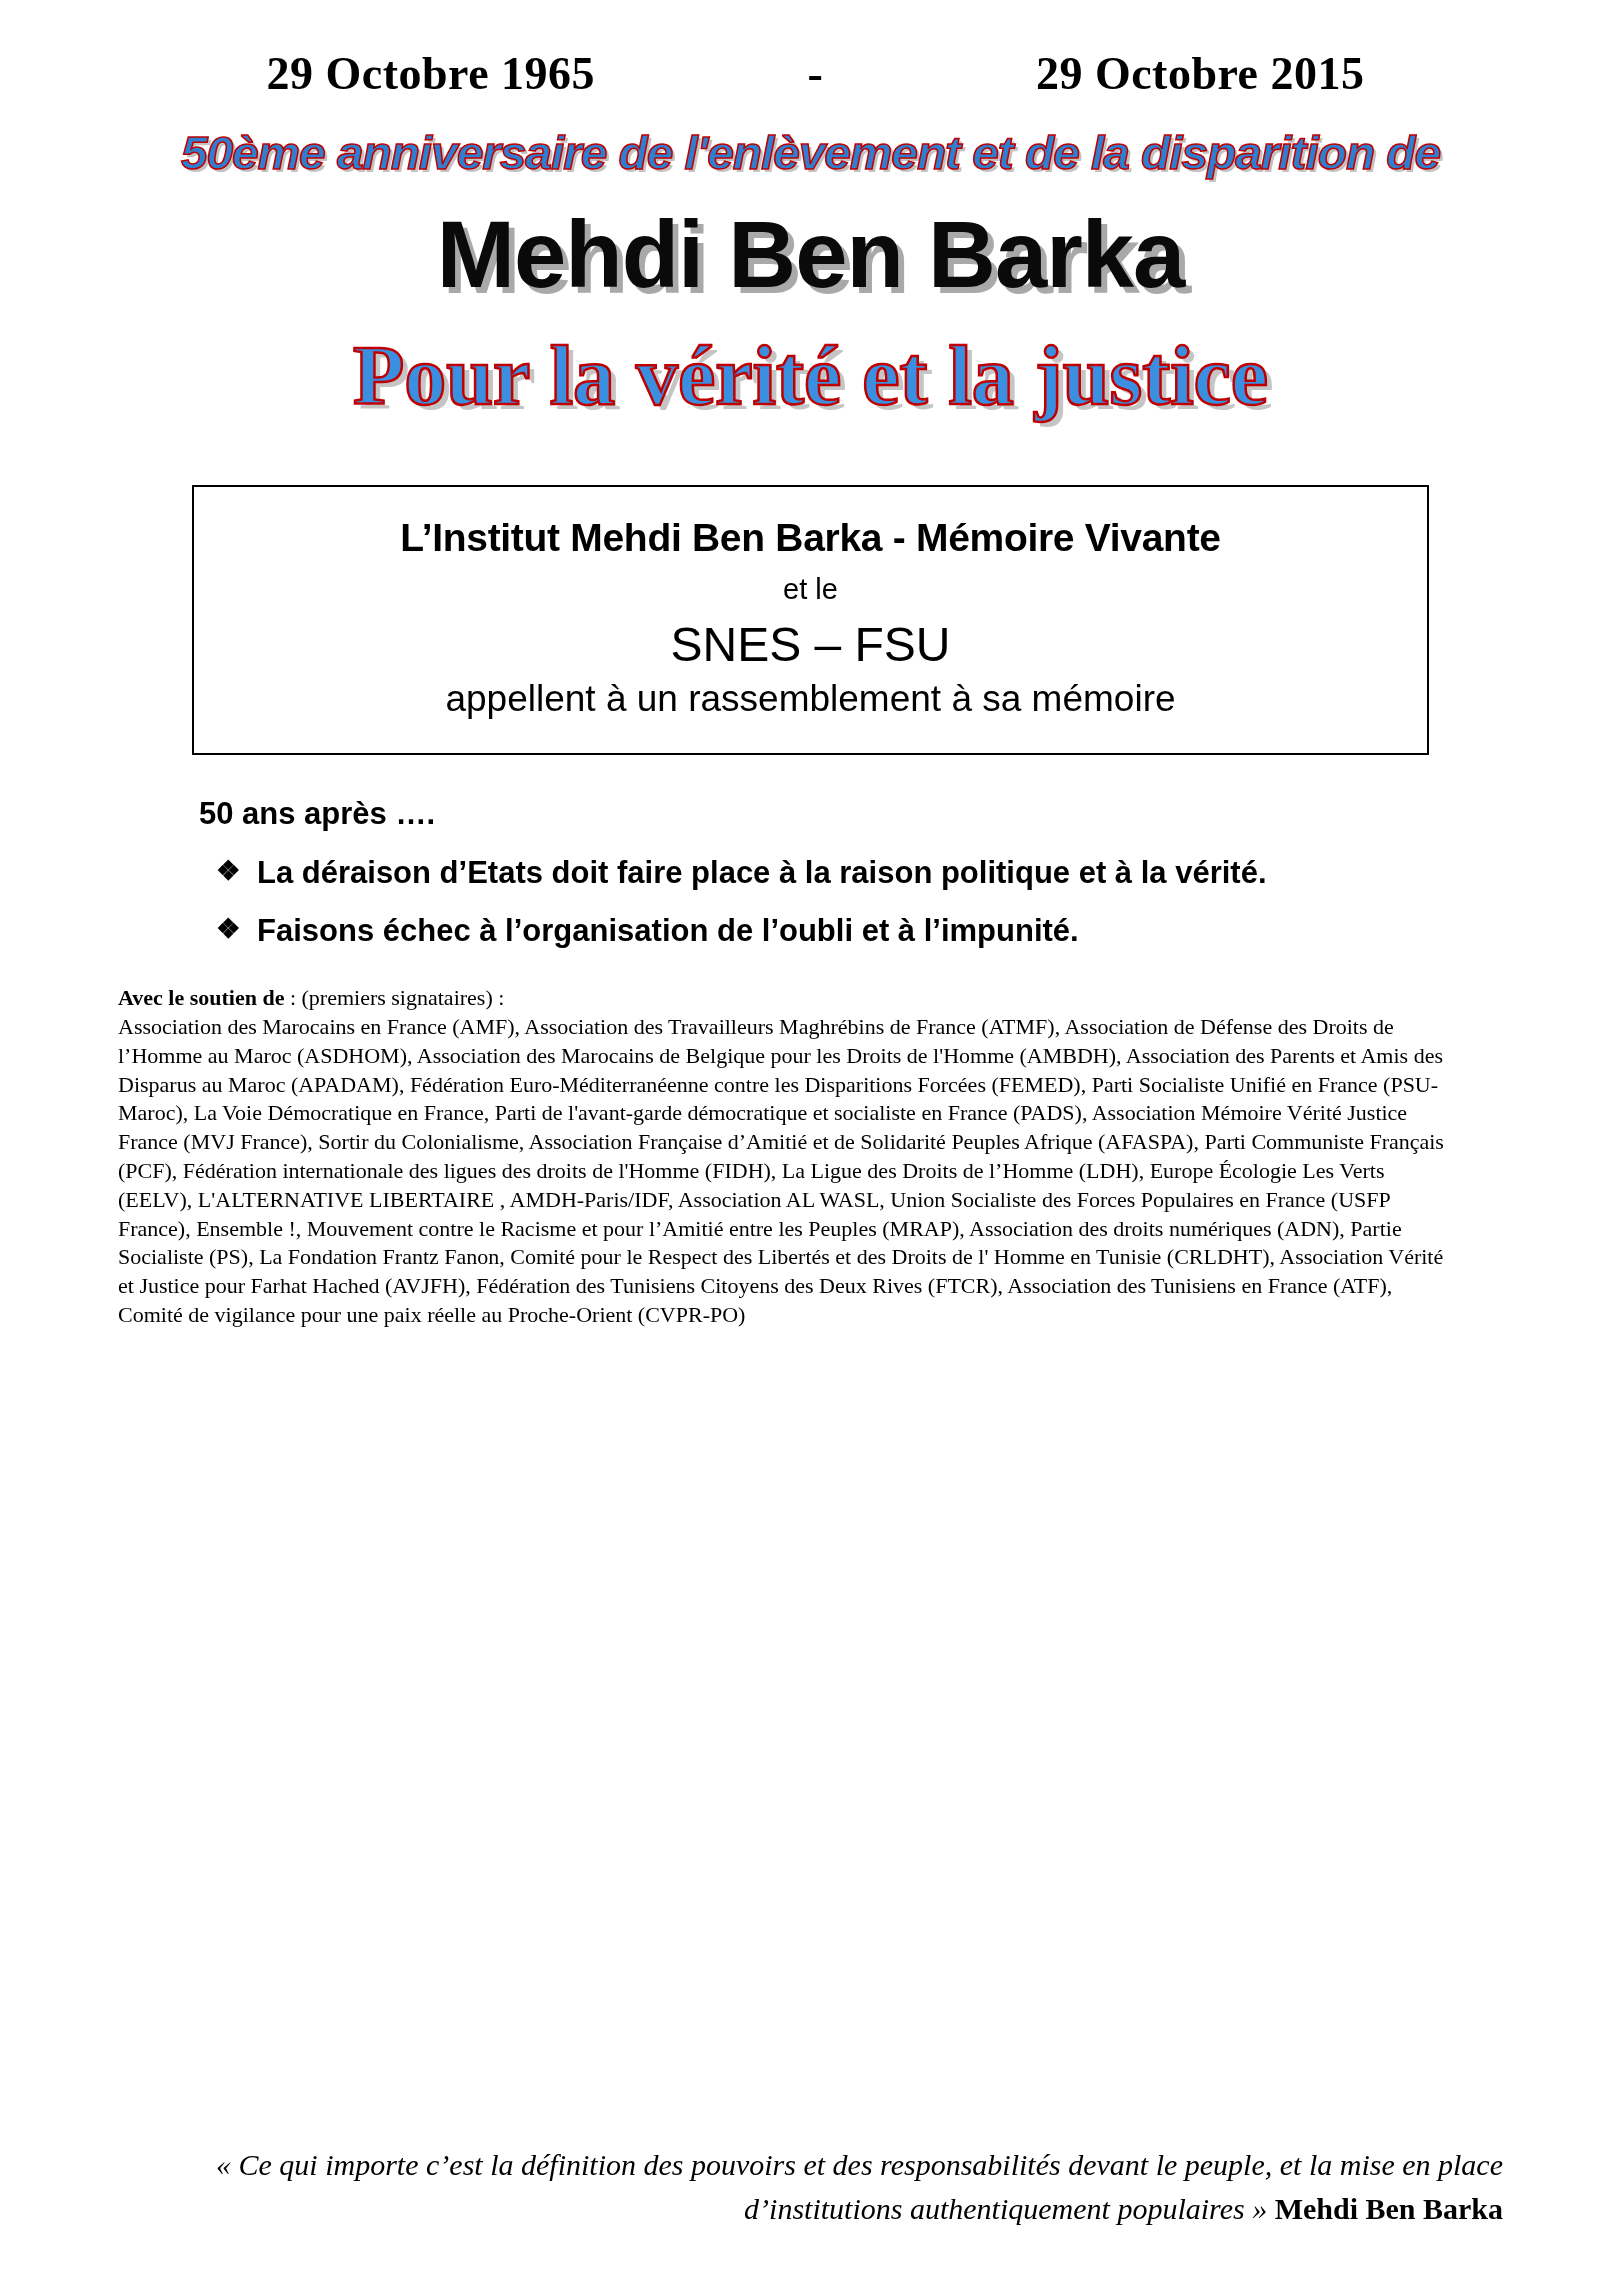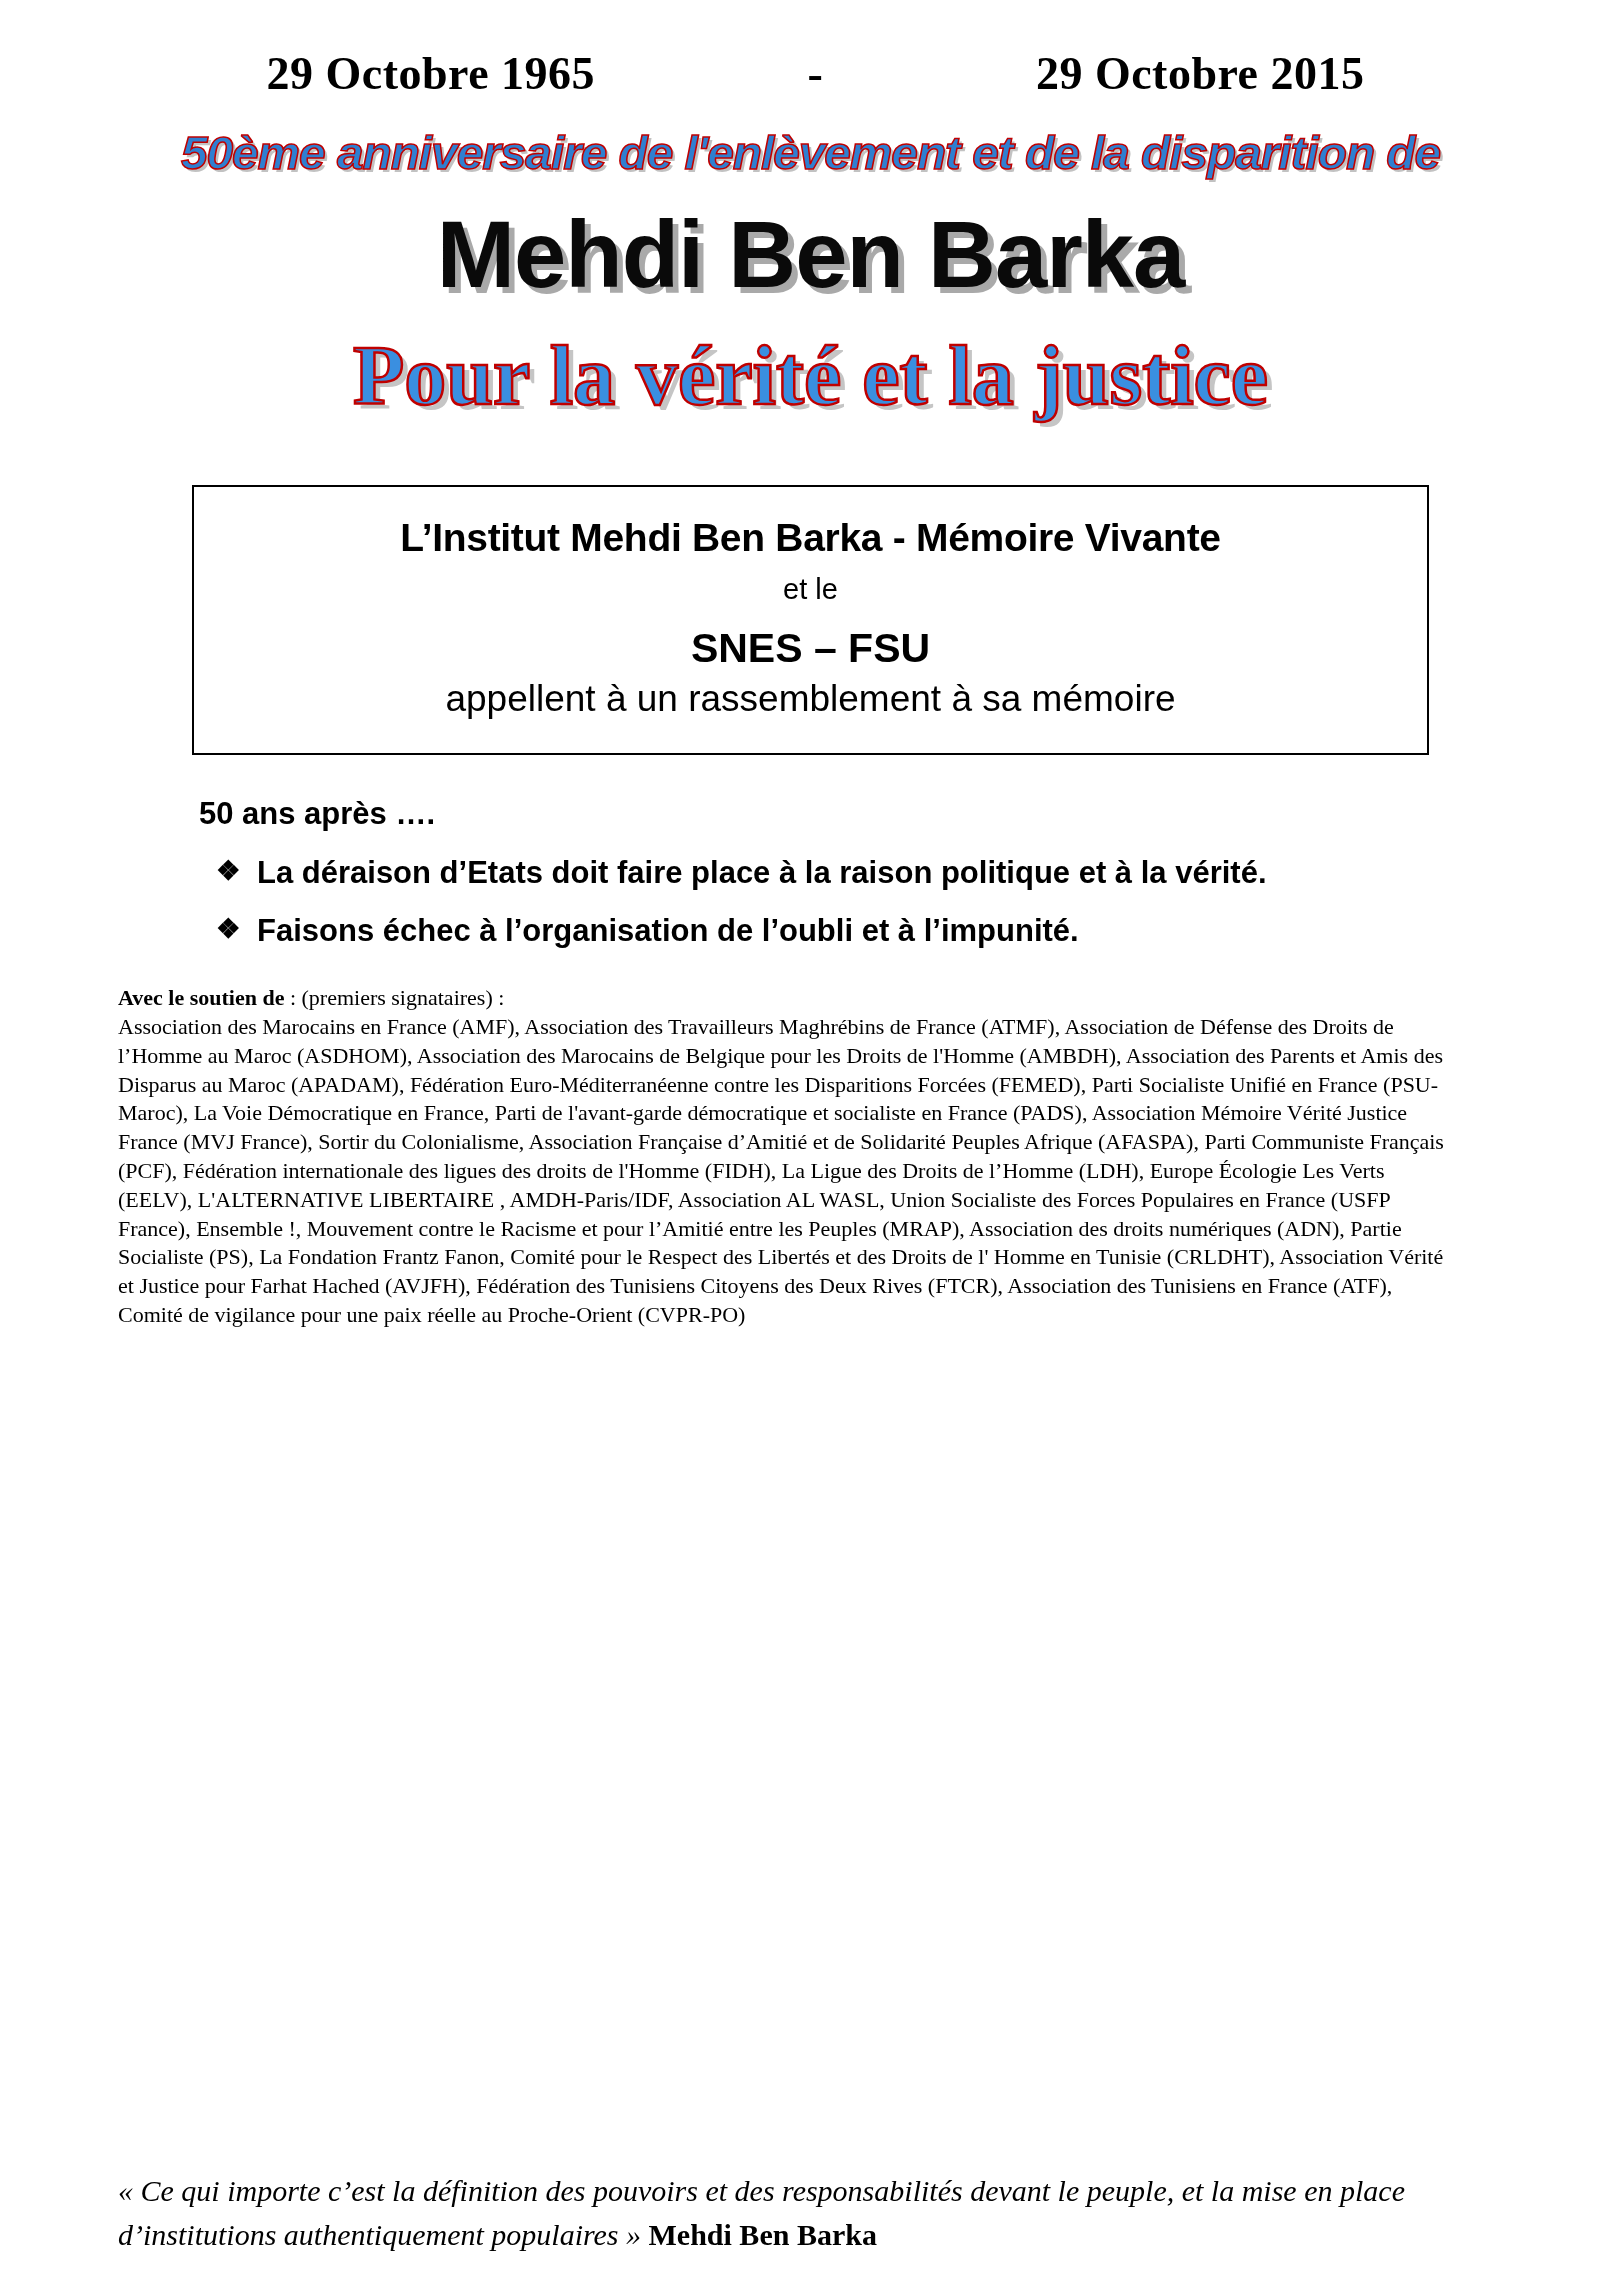--- a/index.html
+++ b/index.html
@@ -90,23 +90,23 @@
     font-size: 39px;
     font-weight: bold;
     letter-spacing: -0.3px;
   }
   .call-line2 {
     font-size: 29px;
     font-weight: normal;
     margin-top: 13.7px;
   }
   .call-line3 {
-    font-size: 41px;
-    font-weight: bold;
-    margin-top: 19px;
+    font-size: 48px;
+    font-weight: normal;
+    margin-top: 11px;
   }
   .call-line4 {
     font-size: 37px;
     font-weight: normal;
     margin-top: 6px;
   }
 
   
   .after-title {
     margin: 41px 0 0 81px;
@@ -153,26 +153,26 @@
     line-height: 1.31;
     text-align: left;
   }
   .support .lead { font-weight: bold; }
 
   
   .quote {
     position: absolute;
     left: 118px;
     right: 118px;
-    bottom: 84px;
+    bottom: 110px;
     font-family: "Liberation Serif", serif;
     font-style: italic;
     font-size: 30px;
     line-height: 1.45;
-    text-align: left;
+    text-align: right;
   }
   .quote .author {
     font-style: normal;
     font-weight: bold;
   }
 </style>
 </head>
 <body>
 
 <div class="page">

